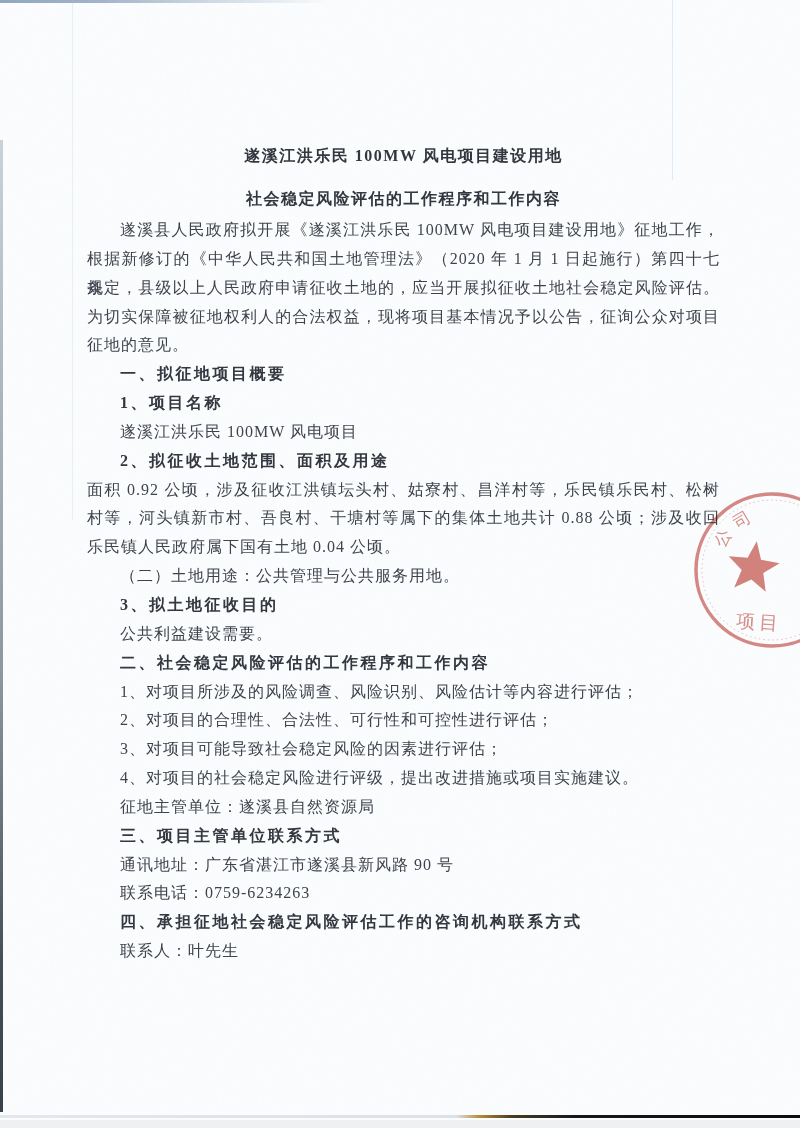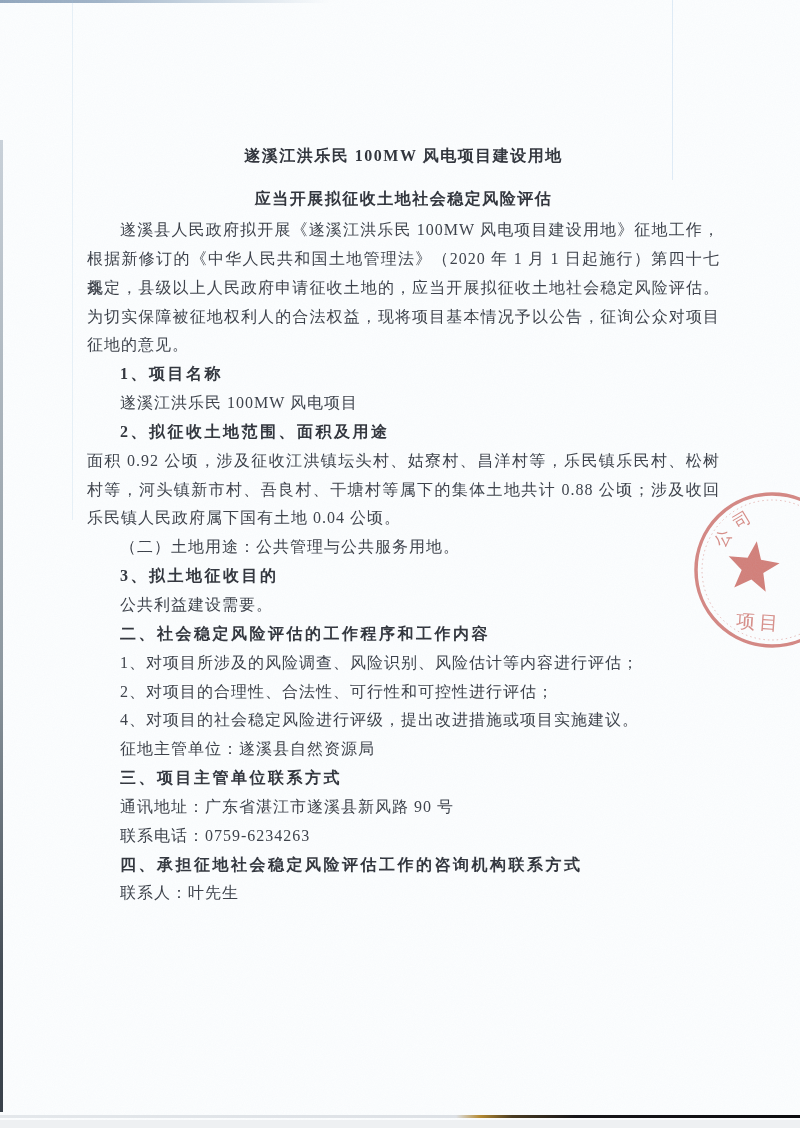--- a/index.html
+++ b/index.html
@@ -47,41 +47,43 @@
 <body>
 
 <div class="page">
 
   <div class="art-top-bar"></div>
   <div class="art-fold-1"></div>
   <div class="art-fold-2"></div>
 
   <div class="titles">
     <div class="title-line">遂溪江洪乐民 100MW 风电项目建设用地</div>
-    <div class="title-line">应当开展拟征收土地社会稳定风险评估</div>
+    <div class="title-line">社会稳定风险评估的工作程序和工作内容</div>
   </div>
 
   <div class="body-text">
     <div class="ln ind just">遂溪县人民政府拟开展《遂溪江洪乐民 100MW 风电项目建设用地》征地工作，</div>
     <div class="ln just">根据新修订的《中华人民共和国土地管理法》（2020 年 1 月 1 日起施行）第四十七条</div>
     <div class="ln just">规定，县级以上人民政府申请征收土地的，应当开展拟征收土地社会稳定风险评估。</div>
     <div class="ln just">为切实保障被征地权利人的合法权益，现将项目基本情况予以公告，征询公众对项目</div>
     <div class="ln">征地的意见。</div>
+    <div class="ln ind b">一、拟征地项目概要</div>
     <div class="ln ind b">1、项目名称</div>
     <div class="ln ind">遂溪江洪乐民 100MW 风电项目</div>
     <div class="ln ind b">2、拟征收土地范围、面积及用途</div>
     <div class="ln just">面积 0.92 公顷，涉及征收江洪镇坛头村、姑寮村、昌洋村等，乐民镇乐民村、松树</div>
     <div class="ln just">村等，河头镇新市村、吾良村、干塘村等属下的集体土地共计 0.88 公顷；涉及收回</div>
     <div class="ln">乐民镇人民政府属下国有土地 0.04 公顷。</div>
     <div class="ln ind">（二）土地用途：公共管理与公共服务用地。</div>
     <div class="ln ind b">3、拟土地征收目的</div>
     <div class="ln ind">公共利益建设需要。</div>
     <div class="ln ind b">二、社会稳定风险评估的工作程序和工作内容</div>
     <div class="ln ind">1、对项目所涉及的风险调查、风险识别、风险估计等内容进行评估；</div>
     <div class="ln ind">2、对项目的合理性、合法性、可行性和可控性进行评估；</div>
+    <div class="ln ind">3、对项目可能导致社会稳定风险的因素进行评估；</div>
     <div class="ln ind">4、对项目的社会稳定风险进行评级，提出改进措施或项目实施建议。</div>
     <div class="ln ind">征地主管单位：遂溪县自然资源局</div>
     <div class="ln ind b">三、项目主管单位联系方式</div>
     <div class="ln ind">通讯地址：广东省湛江市遂溪县新风路 90 号</div>
     <div class="ln ind">联系电话：0759-6234263</div>
     <div class="ln ind b">四、承担征地社会稳定风险评估工作的咨询机构联系方式</div>
     <div class="ln ind">联系人：叶先生</div>
   </div>
 
   <svg class="seal" width="170" height="184" viewBox="0 0 170 184">

